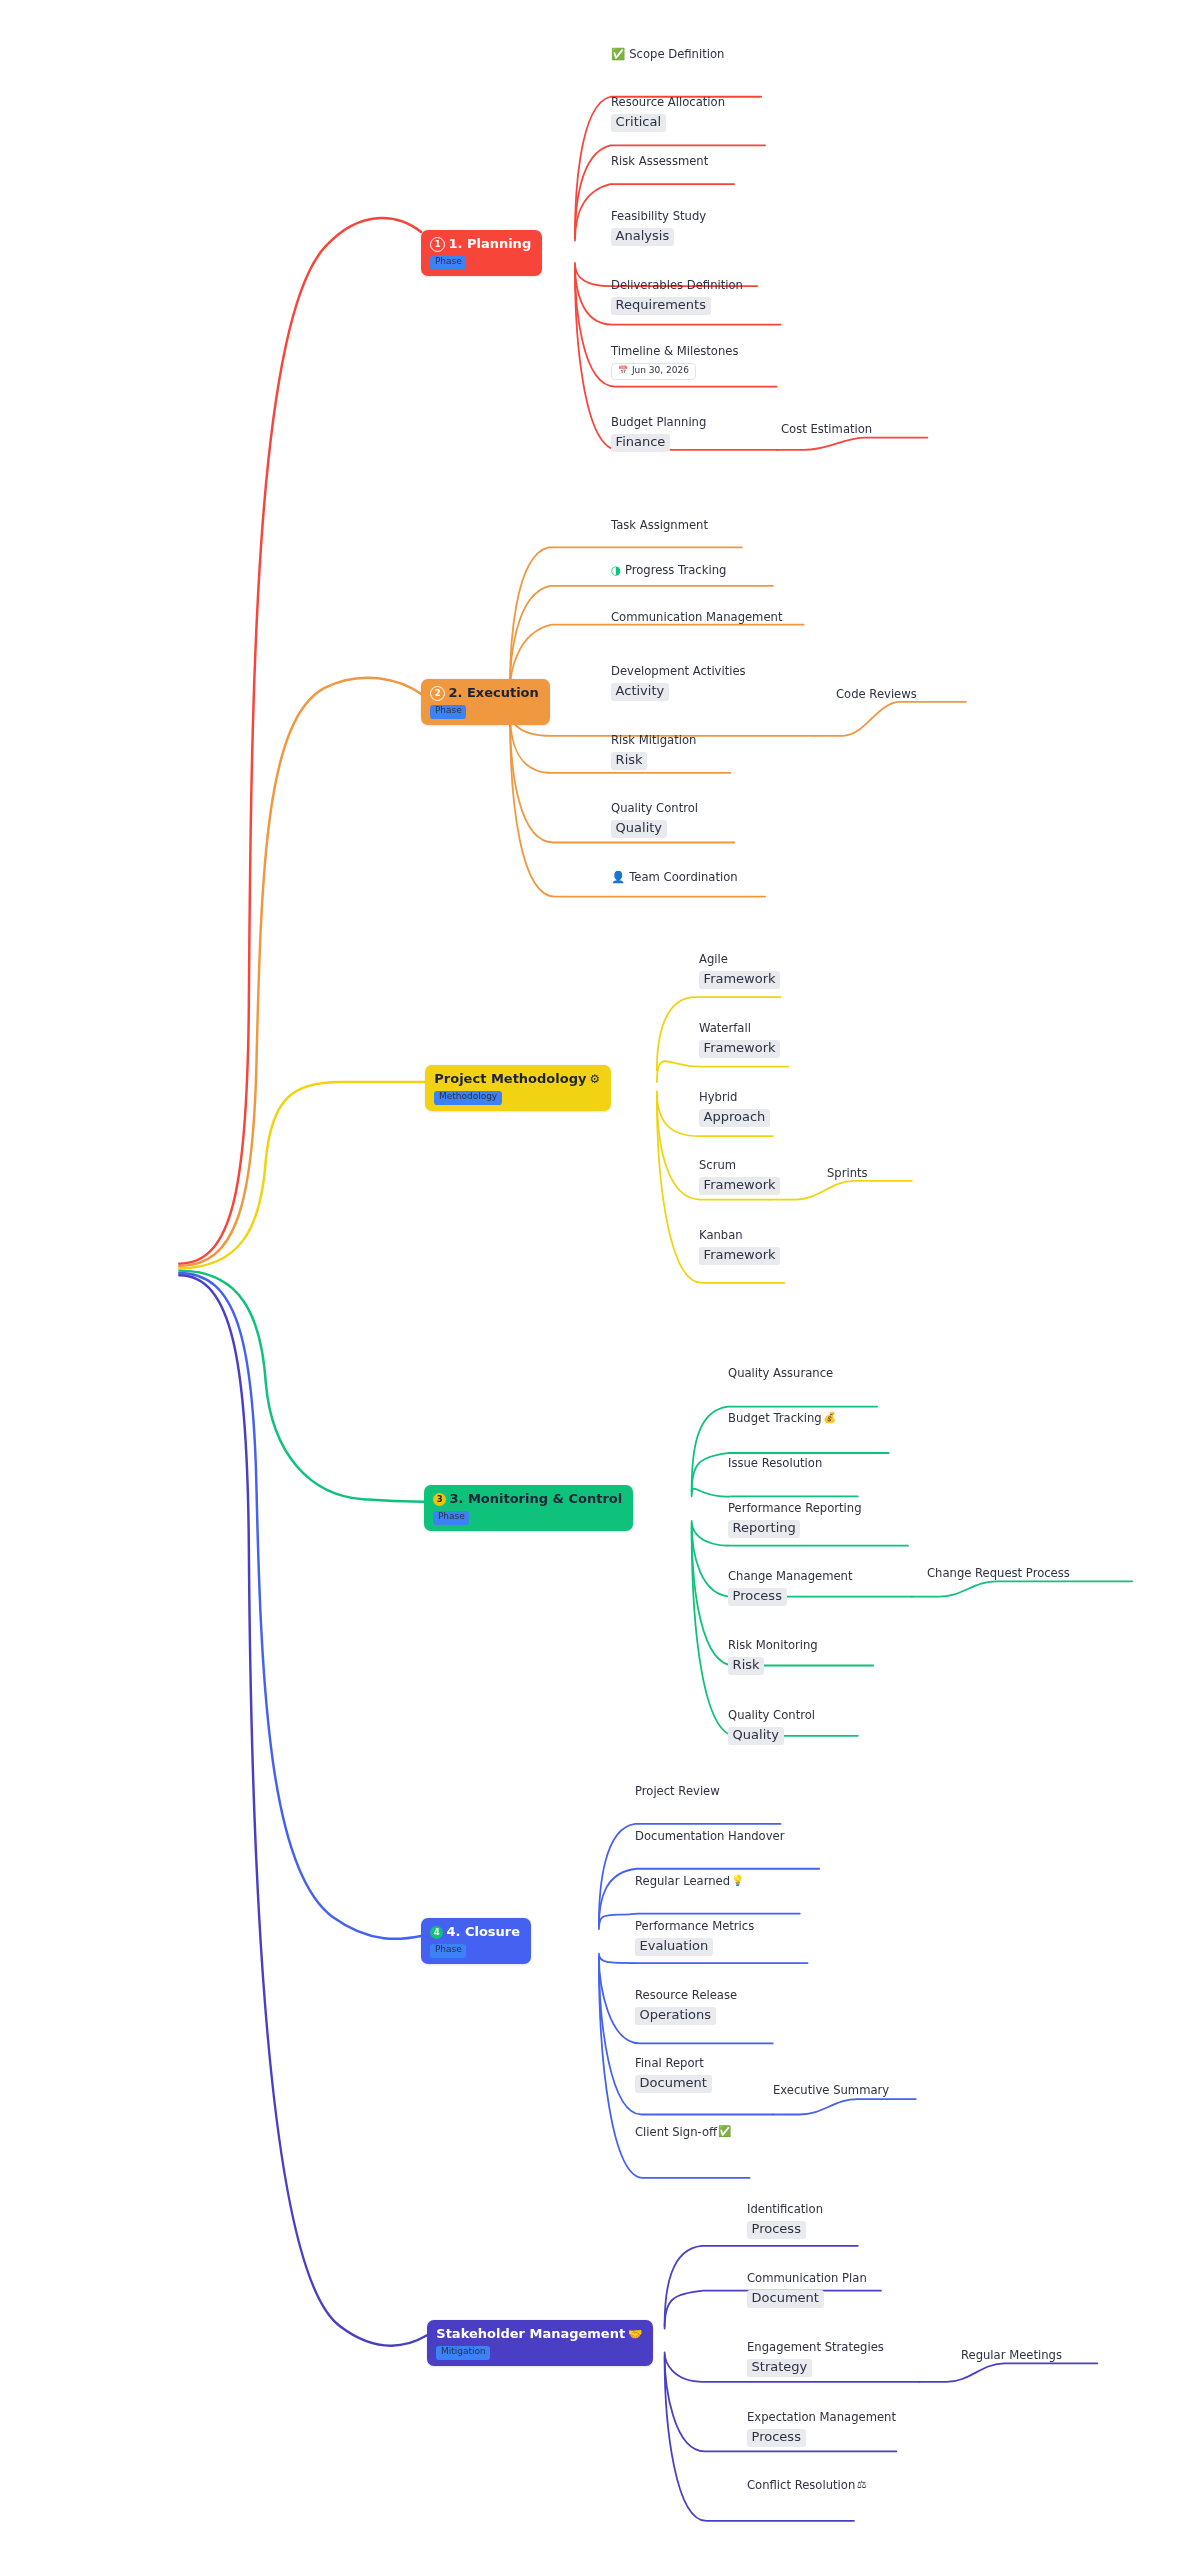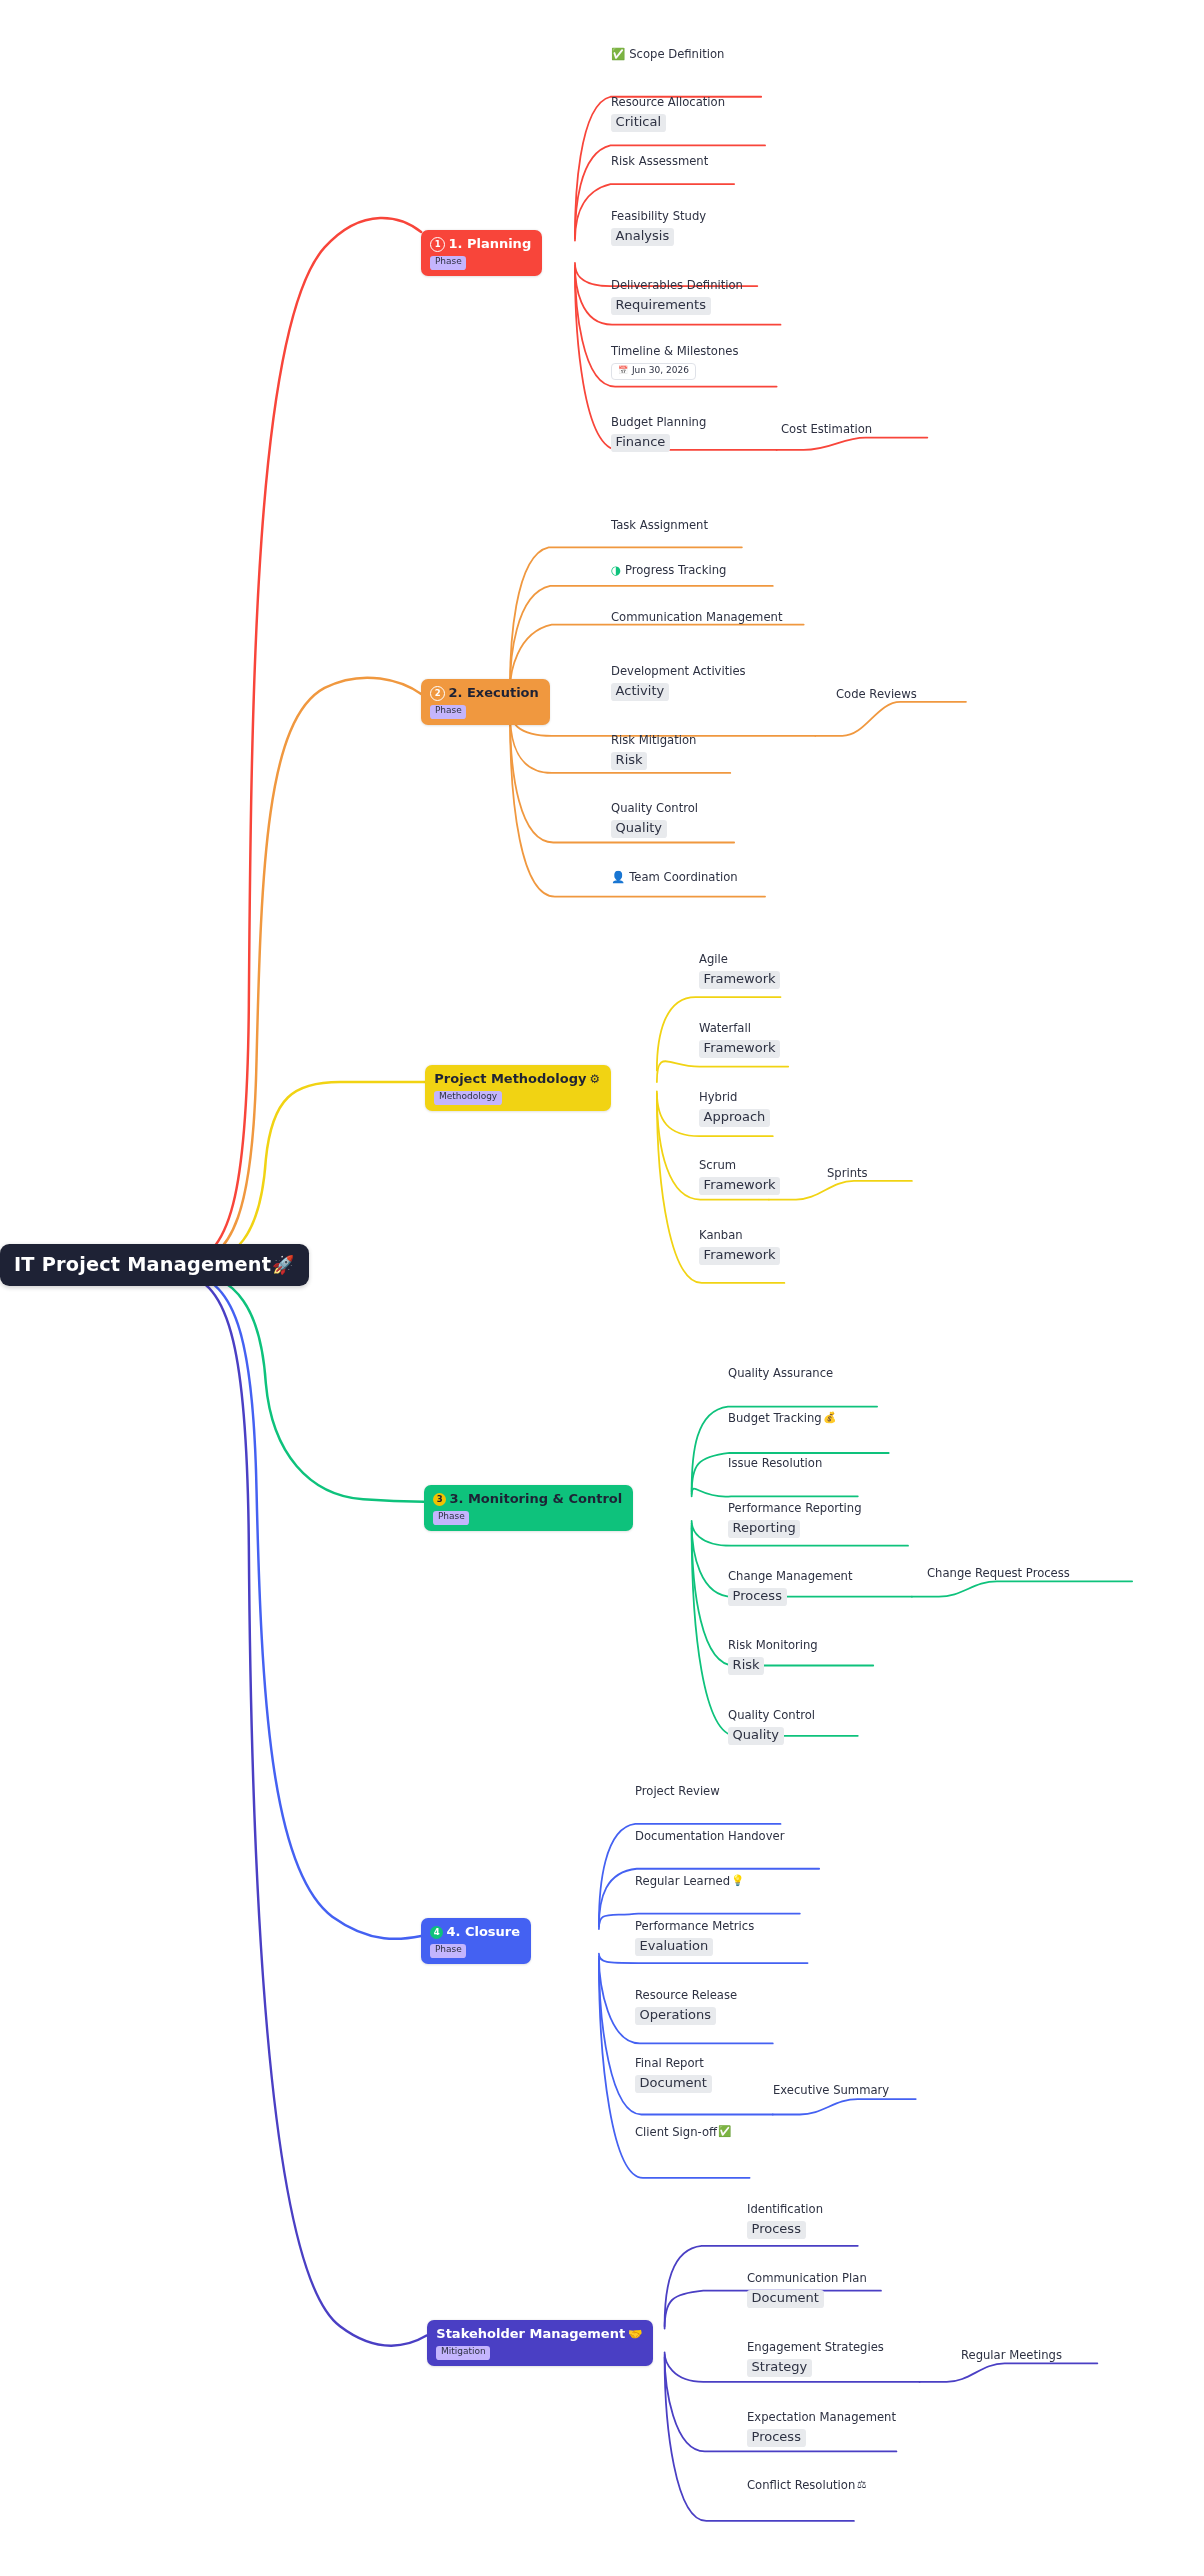--- a/index.html
+++ b/index.html
@@ -46,21 +46,21 @@
   .branch-node.light-text{color:#ffffff;}
   .num-badge{
     width:13px;height:13px;border-radius:50%;
     display:inline-flex;align-items:center;justify-content:center;
     font-size:8.5px;font-weight:bold;line-height:1;
     flex:none;
   }
   .branch-tag{
     margin-top:3.9px;
     align-self:flex-start;
-    background:#c4b5fd;
+    background:#3b82f6;
     color:#2d3142;
     font-size:9px;
     font-weight:normal;
     border-radius:3.1px;
     padding:1.5px 4.6px 2.3px;
     line-height:1.1;
   }
 
   
   .leaf-node{
@@ -165,24 +165,20 @@
 
     <path d="M860 3010 C 860 2960, 868 2910, 908 2906 L 1110 2906" stroke="#4a3fc4" stroke-width="2.3"></path>
     <path d="M860 3013 C 860 2975, 870 2968, 910 2964 L 1140 2964" stroke="#4a3fc4" stroke-width="2.3"></path>
     <path d="M860 3044 C 860 3056, 870 3082, 910 3082 L 1190 3082" stroke="#4a3fc4" stroke-width="2.3"></path>
     <path d="M860 3047 C 860 3090, 872 3172, 912 3172 L 1160 3172" stroke="#4a3fc4" stroke-width="2.3"></path>
     <path d="M860 3050 C 860 3140, 874 3262, 914 3262 L 1105 3262" stroke="#4a3fc4" stroke-width="2.3"></path>
 
     <path d="M1190 3082 L 1225 3082 C 1255 3082, 1270 3058, 1300 3058 L 1420 3058" stroke="#4a3fc4" stroke-width="2.3"></path>
   </svg>
 
-  <div class="root-node" style="left:0px;top:1244px;">
-    <span>IT Project Management</span>
-    <span class="emoji">🚀</span>
-  </div>
 
   <div class="branch-node light-text" style="left:421px;top:230px;background:#f8453a;">
     <div class="branch-title">
       <span class="num-badge" style="border:1.2px solid #ffffff;color:#ffffff;">1</span>
       <span>1. Planning</span>
     </div>
     <span class="branch-tag">Phase</span>
   </div>
 
   <div class="leaf-node" style="left:611px;top:48px;">

